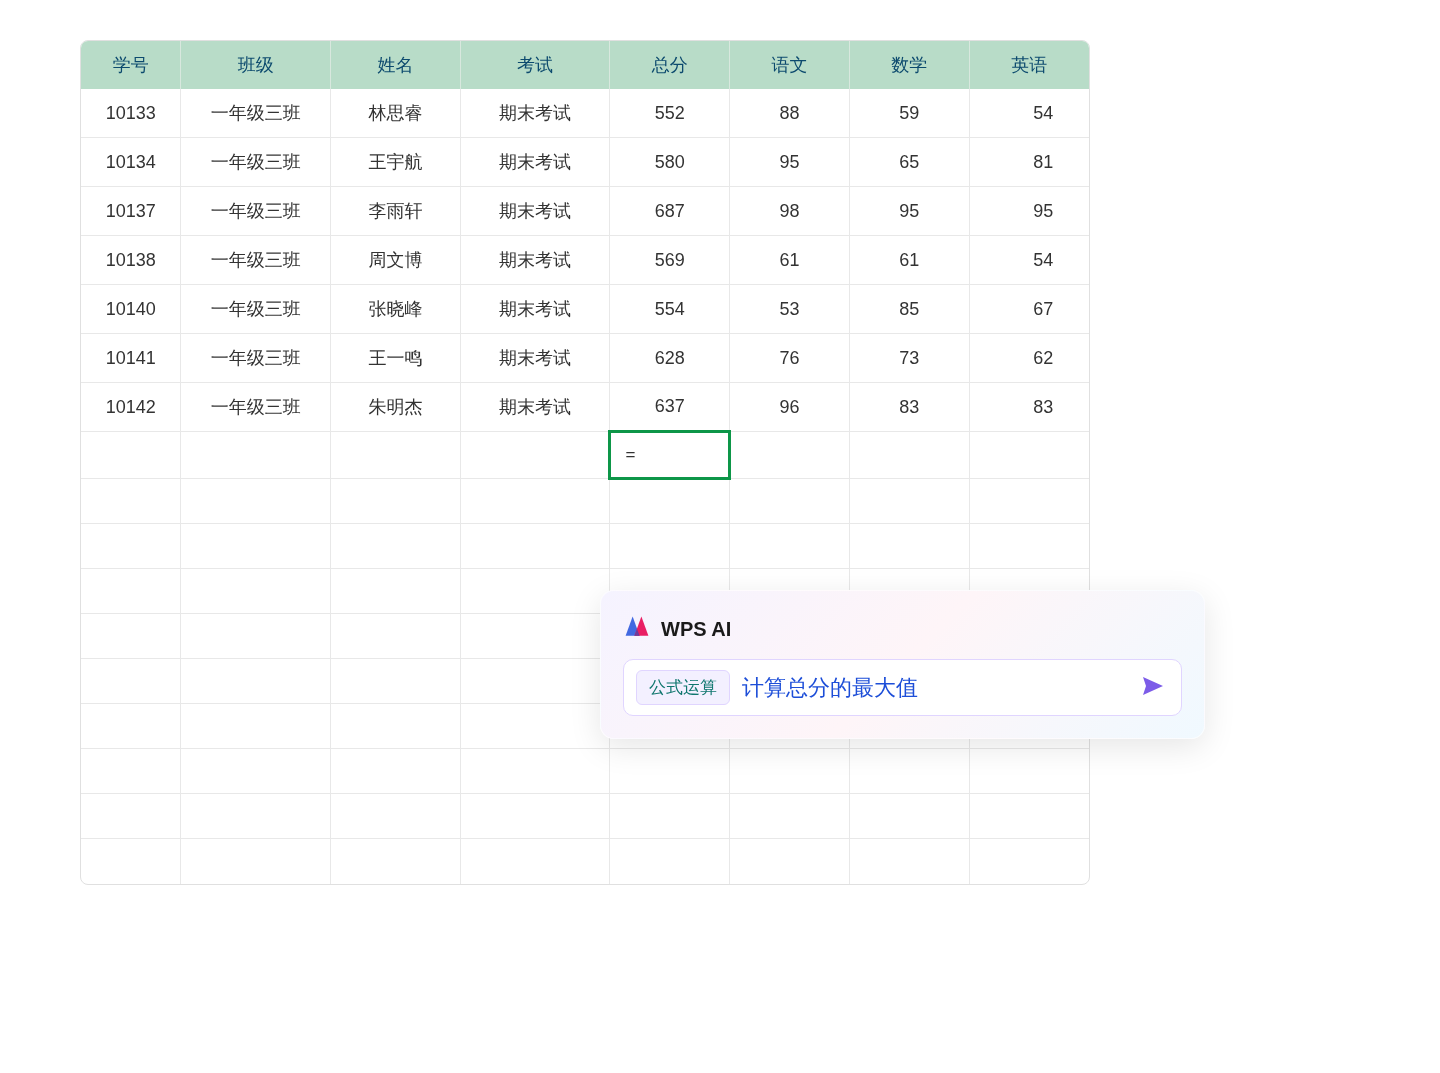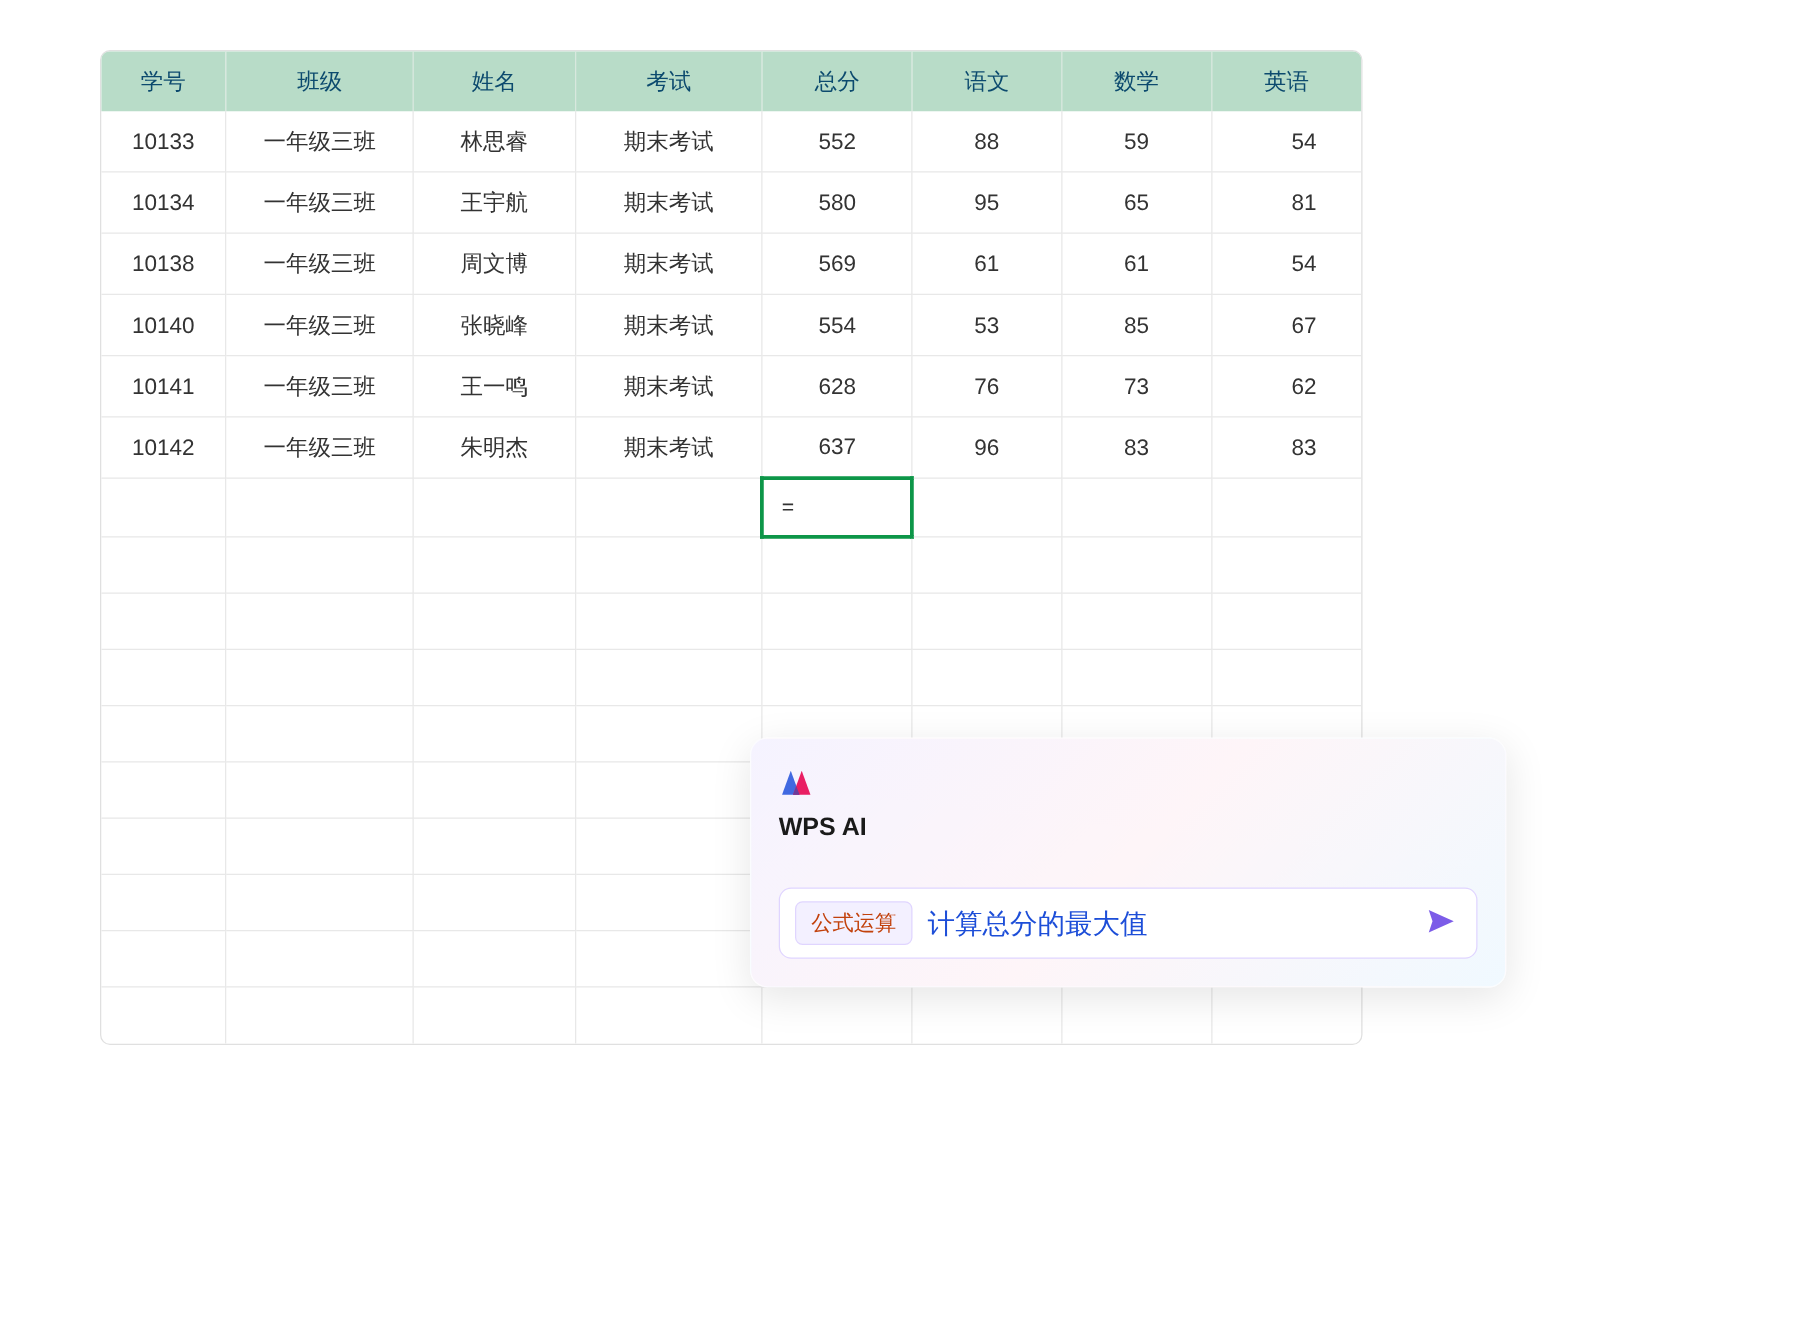--- a/index.html
+++ b/index.html
@@ -86,24 +86,23 @@
       width: 605px;
       background: linear-gradient(135deg, #f5f3ff 0%, #fef5f8 50%, #f0f9ff 100%);
       border-radius: 14px;
       padding: 22px;
       box-shadow: 0 8px 32px rgba(0,0,0,0.1);
       border: 1px solid rgba(255,255,255,0.6);
     }
     
     .ai-header {
       display: flex;
-      align-items: flex-start;
+      align-items: flex-end;
       gap: 10px;
-      margin-bottom: 36px;
-      flex-direction: column;
+      margin-bottom: 18px;
     }
     
     .ai-logo {
       width: 28px;
       height: 28px;
     }
     
     .ai-title {
       font-size: 20px;
       font-weight: 600;
@@ -115,21 +114,21 @@
       align-items: center;
       background: #ffffff;
       border: 1px solid #e0d5ff;
       border-radius: 10px;
       padding: 10px 12px;
       gap: 12px;
     }
     
     .ai-tag {
       background: #f3f0ff;
-      color: #c2410c;
+      color: #0f766e;
       padding: 5px 12px;
       border-radius: 6px;
       font-size: 17px;
       font-weight: 500;
       white-space: nowrap;
       border: 1px solid #e0d5ff;
     }
     
     .ai-input {
       flex: 1;
@@ -185,20 +184,30 @@
         </tr>
         <tr>
           <td>10134</td>
           <td>一年级三班</td>
           <td>王宇航</td>
           <td>期末考试</td>
           <td>580</td>
           <td>95</td>
           <td>65</td>
           <td>81</td>
+        </tr>
+        <tr>
+          <td>10137</td>
+          <td>一年级三班</td>
+          <td>李雨轩</td>
+          <td>期末考试</td>
+          <td>687</td>
+          <td>98</td>
+          <td>95</td>
+          <td>95</td>
         </tr>
         <tr>
           <td>10138</td>
           <td>一年级三班</td>
           <td>周文博</td>
           <td>期末考试</td>
           <td>569</td>
           <td>61</td>
           <td>61</td>
           <td>54</td>

